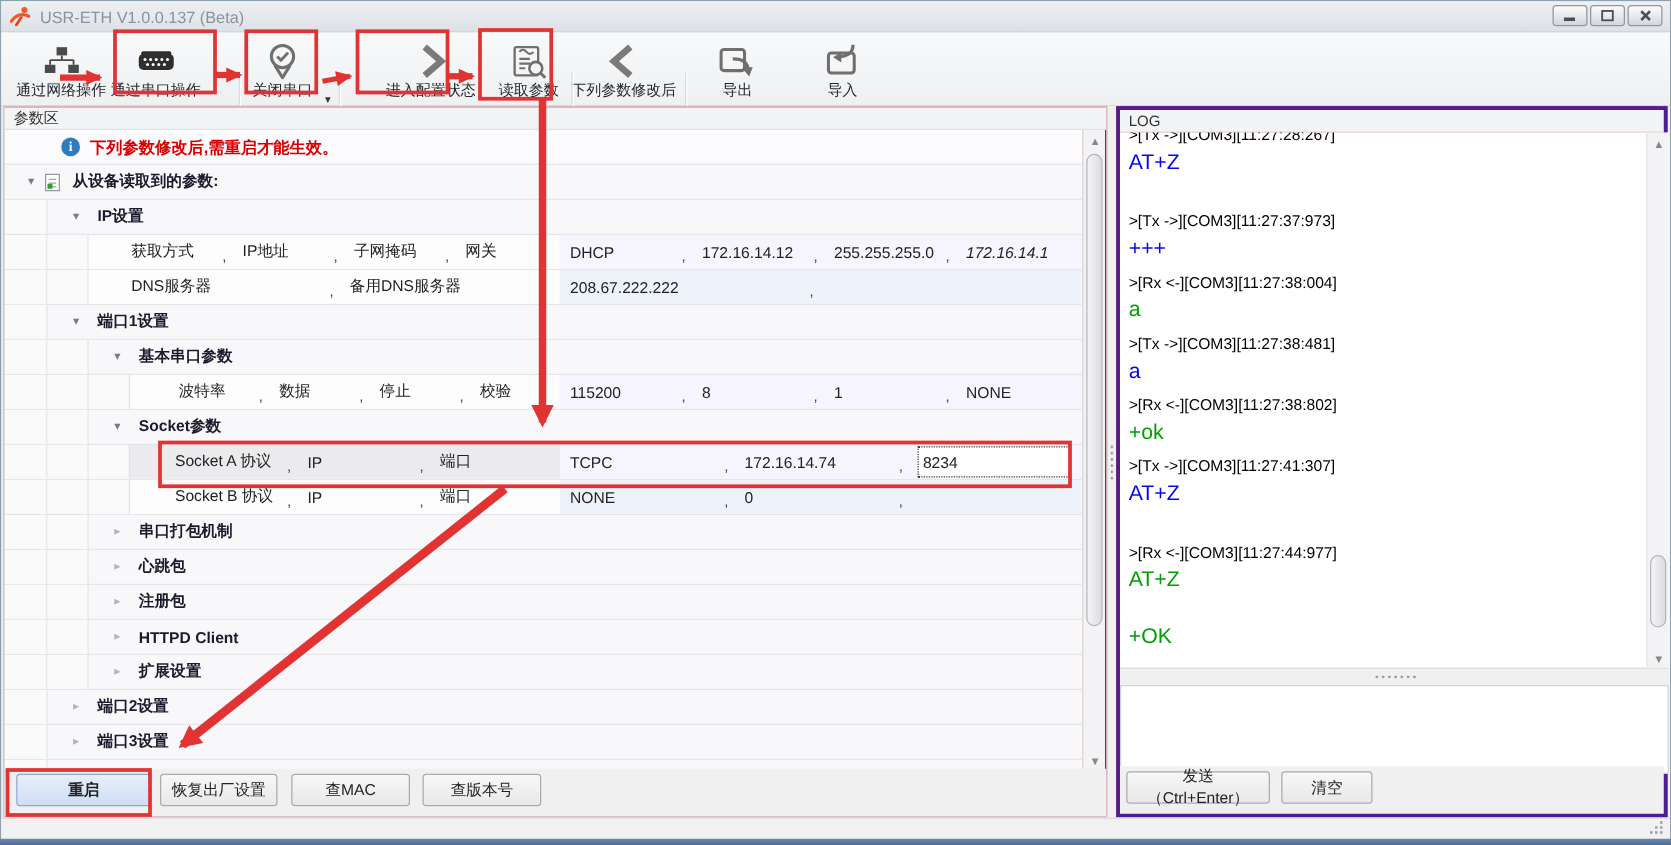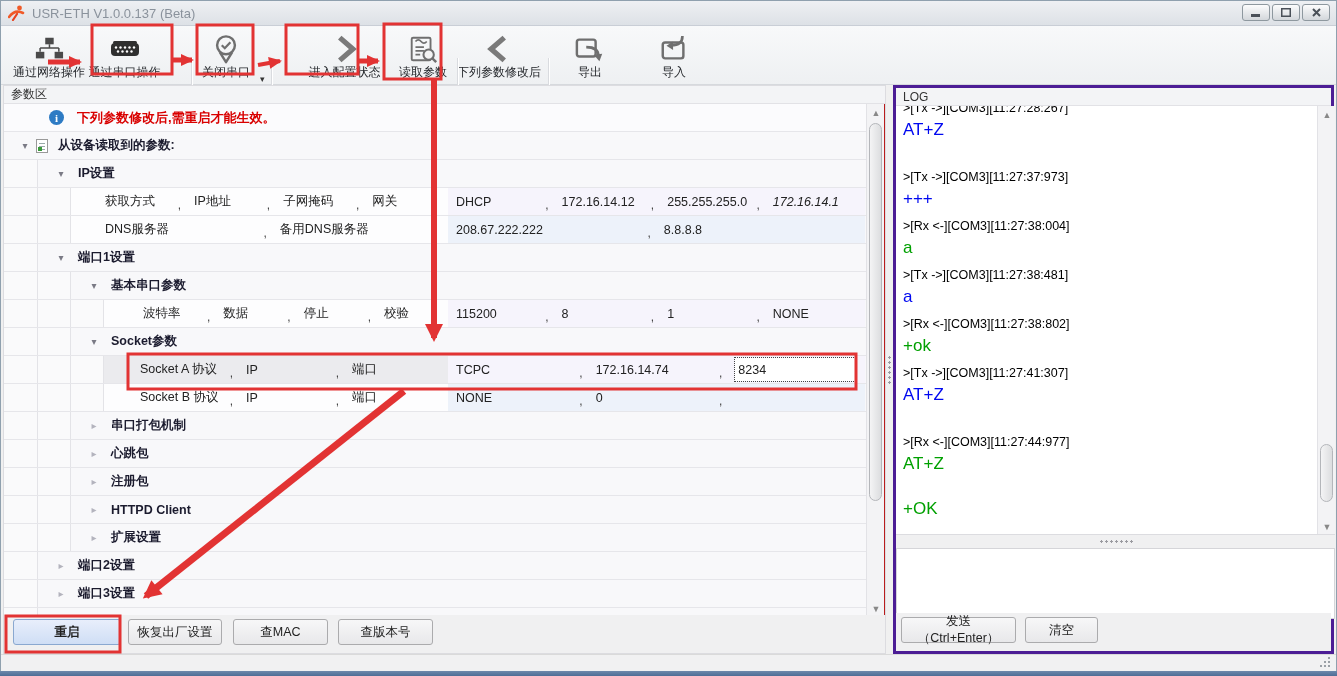--- a/index.html
+++ b/index.html
@@ -43,21 +43,21 @@
   .t-lav .vr{background:#f6f4fc;}
   .t-blu .vr{background:#edf2fa;}
   .hl .lr{background:#ebebee;}
   .cell{display:flex;align-items:center;font-size:12.5px;color:#222;white-space:nowrap;overflow:visible;}
   .comma{align-self:flex-end;padding-bottom:3px;margin-right:13px;color:#444;font-size:12px;}
   .editcell{flex:1;margin:2px 10px 2px 0;background:#fff;outline:1px dotted #444;
             display:flex;align-items:center;padding-left:3px;font-size:12.5px;color:#222;}
   .notice-row{display:flex;align-items:center;height:28px;border-bottom:1px solid #e6e6ea;background:#fbfbfd;}
   .info-ico{width:15px;height:15px;border-radius:50%;background:#2e7bc4;color:#fff;font-size:11px;font-weight:bold;
             display:flex;align-items:center;justify-content:center;margin-left:45px;flex:none;font-family:"Liberation Serif",serif;}
-  .notice-text{font-size:13px;font-weight:bold;color:#d90000;margin-left:13px;white-space:nowrap;}
+  .notice-text{font-size:13px;font-weight:bold;color:#d90000;margin-left:8px;white-space:nowrap;}
   .doc-ico{width:12px;height:14px;background:#fff;border:1px solid #999;position:relative;margin-left:4px;flex:none;align-self:center;}
   .doc-ico i{position:absolute;left:2px;right:2px;height:1px;background:#9aa;}
   .doc-ico i:nth-child(1){top:3px}.doc-ico i:nth-child(2){top:6px}.doc-ico i:nth-child(3){top:9px}
   .doc-ico b{position:absolute;left:1px;bottom:1px;width:4px;height:4px;background:#3a9a3a;}
   .partial{height:8px;border-bottom:none;}
   
   .vscroll{position:absolute;width:18px;background:#f3f3f5;border-left:1px solid #e2e2e6;}
   .sb-arrow{position:absolute;left:0;width:18px;height:17px;display:flex;align-items:center;justify-content:center;
             font-size:9px;color:#888;}
   .sb-thumb{position:absolute;left:2px;width:13px;border:1px solid #b4b6ba;border-radius:7px;
@@ -273,21 +273,20 @@
           <div class="gut" style="width: 34px;"></div>
           <div class="gut" style="width: 33px;"></div>
           <div class="lr" style="width: 377px; padding-left: 34px;">
             <span class="cell" style="width: calc(50% - 13px);">DNS服务器</span>
             <span class="comma">,</span>
             <span class="cell" style="width: calc(50% - 13px);">备用DNS服务器</span>
           </div>
           <div class="vr" style="padding-left: 8px;">
             <span class="cell" style="width: calc(50% - 13px);">208.67.222.222</span>
             <span class="comma">,</span>
-            <span class="cell" style="width: calc(50% - 13px);">8.8.8.8</span>
           </div>
         </div>
         <div class="trow">
           <div class="gut" style="width: 34px;"></div>
           <span class="exp" style="margin-left: 16px;">▾</span>
           <span class="sec-label">端口1设置</span>
         </div>
         <div class="trow">
           <div class="gut" style="width: 34px;"></div>
           <div class="gut" style="width: 33px;"></div>

